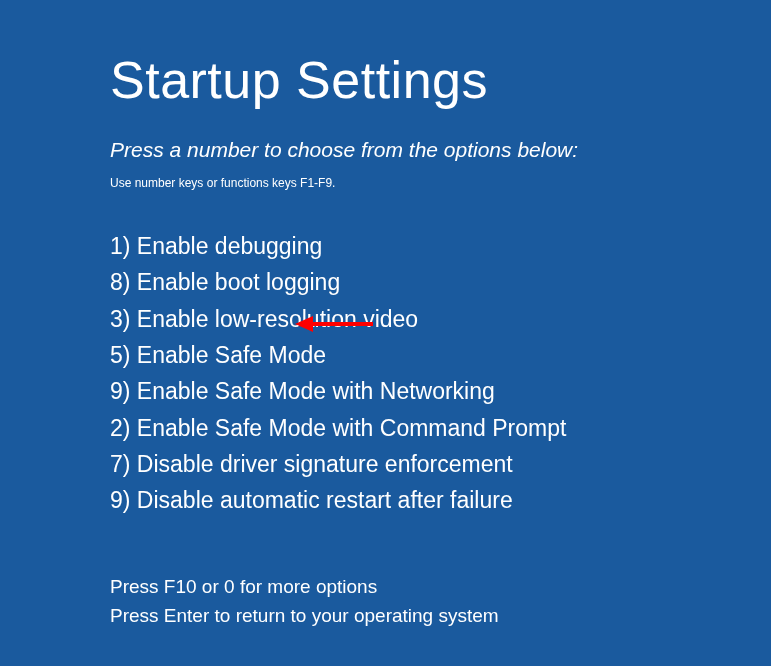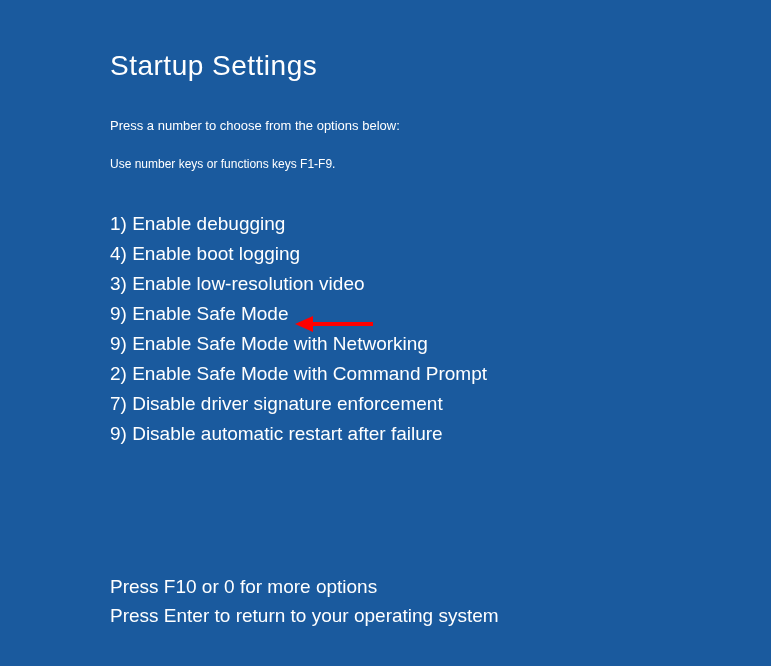--- a/index.html
+++ b/index.html
@@ -11,40 +11,41 @@
       width: 771px;
       height: 666px;
       background-color: #1a5a9e;
       font-family: "Segoe UI", Arial, sans-serif;
       color: #ffffff;
       padding: 50px 0 0 110px;
       overflow: hidden;
       position: relative;
     }
     .title {
-      font-size: 28px;
+      font-size: 52px;
       font-weight: 300;
-      margin-bottom: 36px;
+      margin-bottom: 28px;
       letter-spacing: 0.5px;
     }
     .subtitle {
-      font-size: 13px;
+      font-size: 21px;
       font-weight: 300;
-      margin-bottom: 24px;
+      margin-bottom: 14px;
+      font-style: italic;
     }
     .hint {
       font-size: 12px;
       font-weight: 300;
       margin-bottom: 38px;
     }
     .options {
       list-style: none;
     }
     .options li {
-      font-size: 19px;
+      font-size: 23px;
       font-weight: 300;
       line-height: 1.58;
     }
     .footer {
       position: absolute;
       left: 110px;
       bottom: 36px;
     }
     .footer-line {
       font-size: 19px;
@@ -60,23 +61,23 @@
   </style>
 </head>
 <body>
 
 <h1 class="title">Startup Settings</h1>
 <p class="subtitle">Press a number to choose from the options below:</p>
 <p class="hint">Use number keys or functions keys F1-F9.</p>
 
 <ul class="options">
   <li>1) Enable debugging</li>
-  <li>4) Enable boot logging</li>
+  <li>8) Enable boot logging</li>
   <li>3) Enable low-resolution video</li>
-  <li>9) Enable Safe Mode</li>
+  <li>5) Enable Safe Mode</li>
   <li>9) Enable Safe Mode with Networking</li>
   <li>2) Enable Safe Mode with Command Prompt</li>
   <li>7) Disable driver signature enforcement</li>
   <li>9) Disable automatic restart after failure</li>
 </ul>
 
 <div class="footer">
   <p class="footer-line">Press F10 or 0 for more options</p>
   <p class="footer-line">Press Enter to return to your operating system</p>
 </div>

